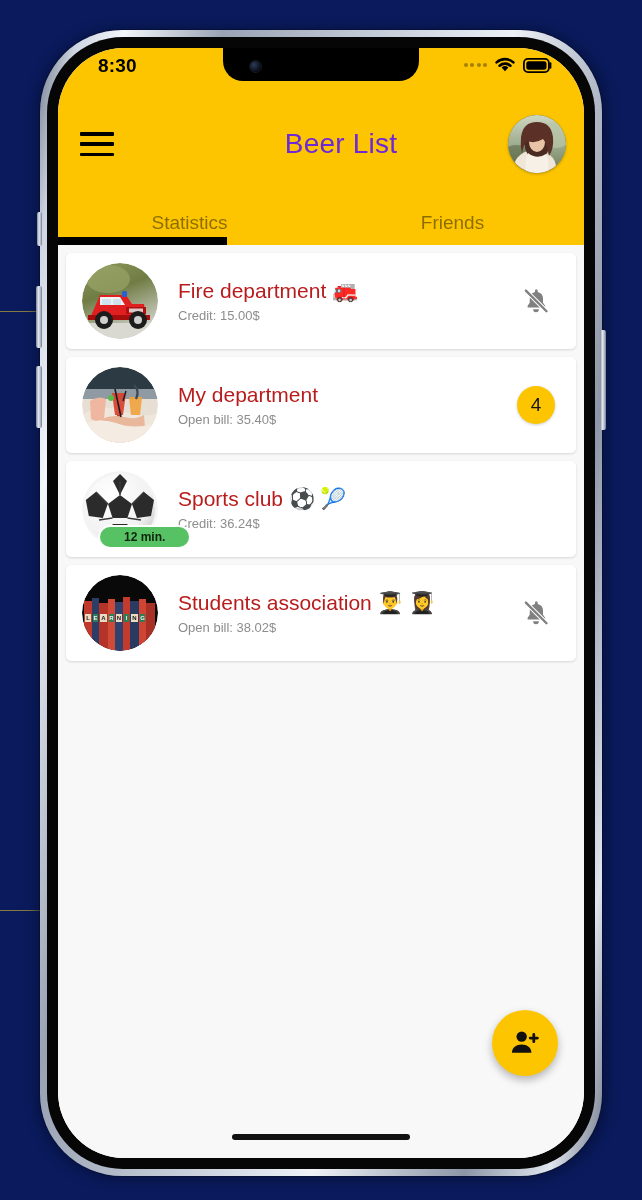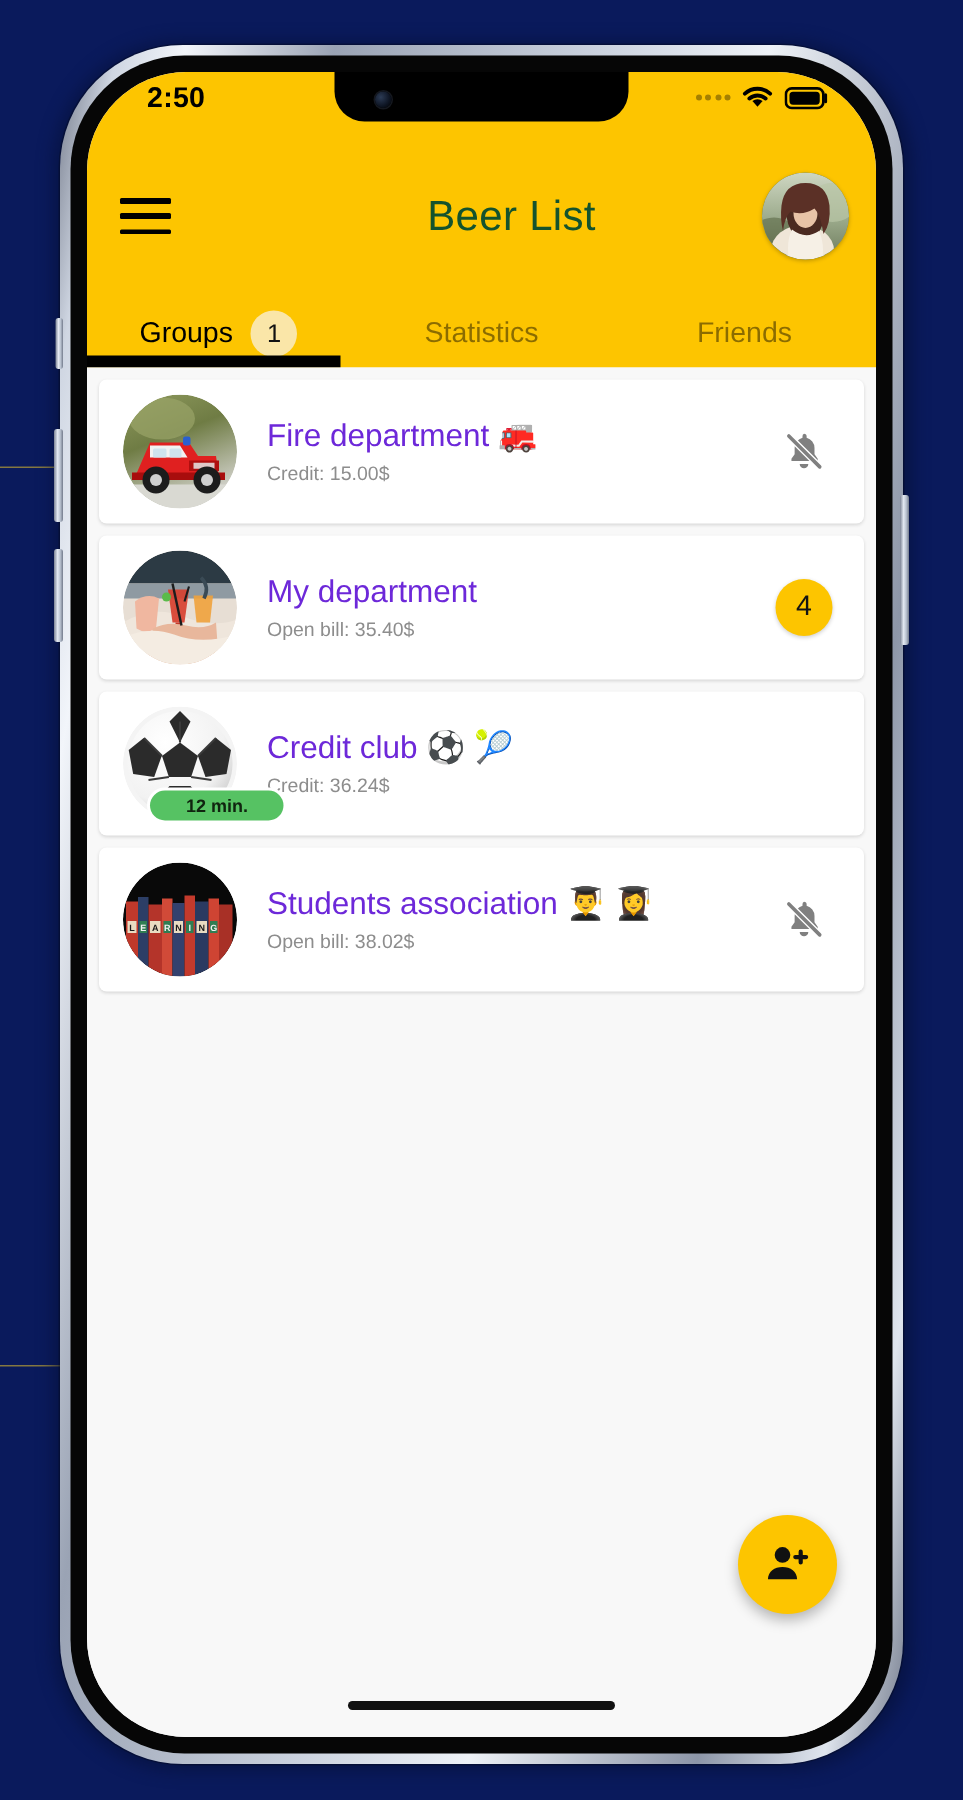--- a/index.html
+++ b/index.html
@@ -162,21 +162,21 @@
     display: block;
     height: 3.5px;
     width: 100%;
     background: #000;
     border-radius: 1px;
   }
   .app-title {
     width: 100%;
     text-align: center;
     font-size: 28px;
-    color: #14532d;
+    color: #6d28d9;
     letter-spacing: .2px;
     padding-left: 40px;
   }
   .avatar-profile {
     position: absolute;
     right: 18px;
     width: 58px; height: 58px;
     border-radius: 50%;
     overflow: hidden;
     cursor: pointer;
@@ -268,21 +268,21 @@
     box-shadow: 0 0 0 2px #fff;
   }
 
   .card-text {
     flex: 1;
     min-width: 0;
     padding-left: 20px;
   }
   .card-title {
     font-size: 21px;
-    color: #6d28d9;
+    color: #b91c1c;
     white-space: nowrap;
     line-height: 1.3;
   }
   .card-sub {
     font-size: 13px;
     color: #8d8d8d;
     margin-top: 3px;
     line-height: 1.3;
   }
 
@@ -355,21 +355,21 @@
 
   <div class="screen">
 
     <div class="appbar-block">
 
       <div class="notch">
         <div class="notch-cam"></div>
       </div>
 
       <div class="statusbar">
-        <div class="sb-time">2:50</div>
+        <div class="sb-time">8:30</div>
         <div class="sb-right">
           <div class="sb-dots">
             <i></i>
               <i></i>
               <i></i>
               <i></i>
           </div>
           <svg width="22" height="16" viewBox="0 0 22 16">
             <path d="M11 14.2 L7.6 10.4 a5.2 5.2 0 0 1 6.8 0 Z" fill="#000"></path>
             <path d="M2.6 5.4 a12.5 12.5 0 0 1 16.8 0" stroke="#000" stroke-width="2.6" fill="none" stroke-linecap="round"></path>
@@ -410,24 +410,20 @@
               <path d="M16 24 q0 -14 13 -14 q13 0 13 14 q0 12 -6 18 q-7 6 -14 0 q-6 -6 -6 -18 z" fill="#4b2a21"></path>
               <ellipse cx="29" cy="27" rx="8" ry="10" fill="#e8c3a7"></ellipse>
               <path d="M13 22 q2 -15 16 -15 q14 0 16 15 q1 12 -4 19 q-2 -13 -6 -17 q-8 5 -16 2 q-4 4 -5 13 q-2 -8 -1 -17 z" fill="#5b3026"></path>
               <path d="M20 38 q9 7 18 1 q4 9 2 19 h-22 q-2 -12 2 -20 z" fill="#f6f0e6"></path>
             </g>
           </svg>
         </div>
       </div>
 
       <div class="tabs">
-        <div class="tab active">
-          <span>Groups</span>
-          <span class="tab-badge">1</span>
-        </div>
         <div class="tab">
           <span>Statistics</span>
         </div>
         <div class="tab">
           <span>Friends</span>
         </div>
       </div>
       <div class="tab-indicator"></div>
     </div>
 
@@ -546,21 +542,21 @@
                   <path d="M45.4 47 L59 49"></path>
                     <path d="M30.6 47 L17 49"></path>
                   <path d="M26 33 L14 21"></path>
                 </g>
               </g>
             </svg>
           </div>
           <div class="time-chip">12 min.</div>
         </div>
         <div class="card-text">
-          <div class="card-title">Credit club ⚽ 🎾</div>
+          <div class="card-title">Sports club ⚽ 🎾</div>
           <div class="card-sub">Credit: 36.24$</div>
         </div>
         <div class="card-right"></div>
       </div>
 
       <div class="card">
         <div class="av-wrap">
           <div class="av">
             <svg class="art" viewBox="0 0 76 76">
               <defs>

